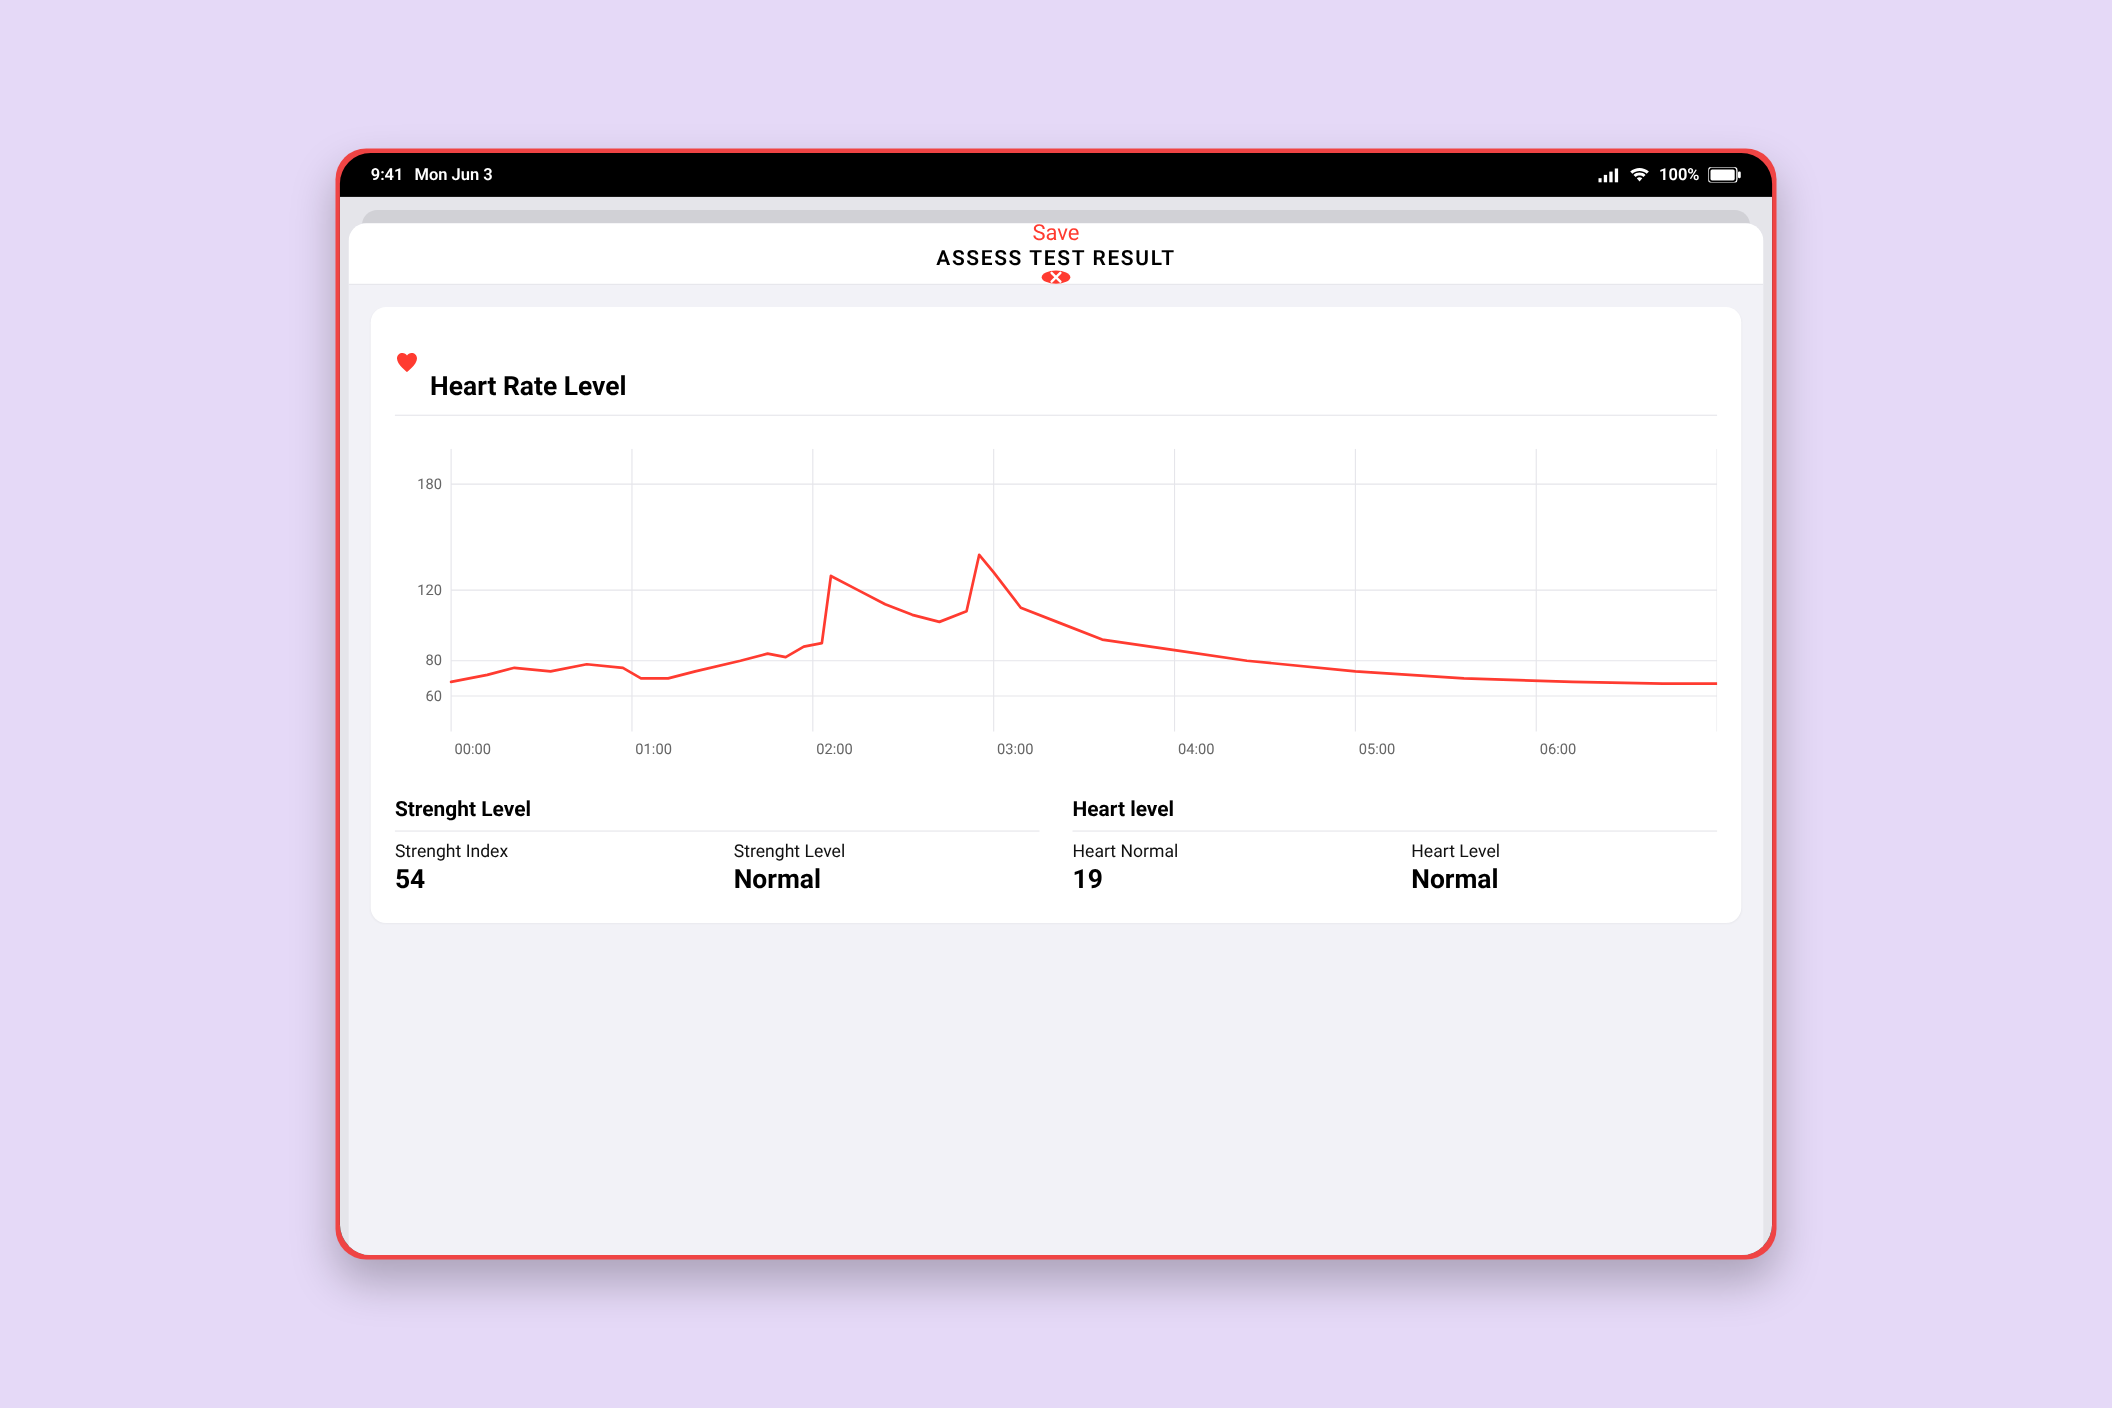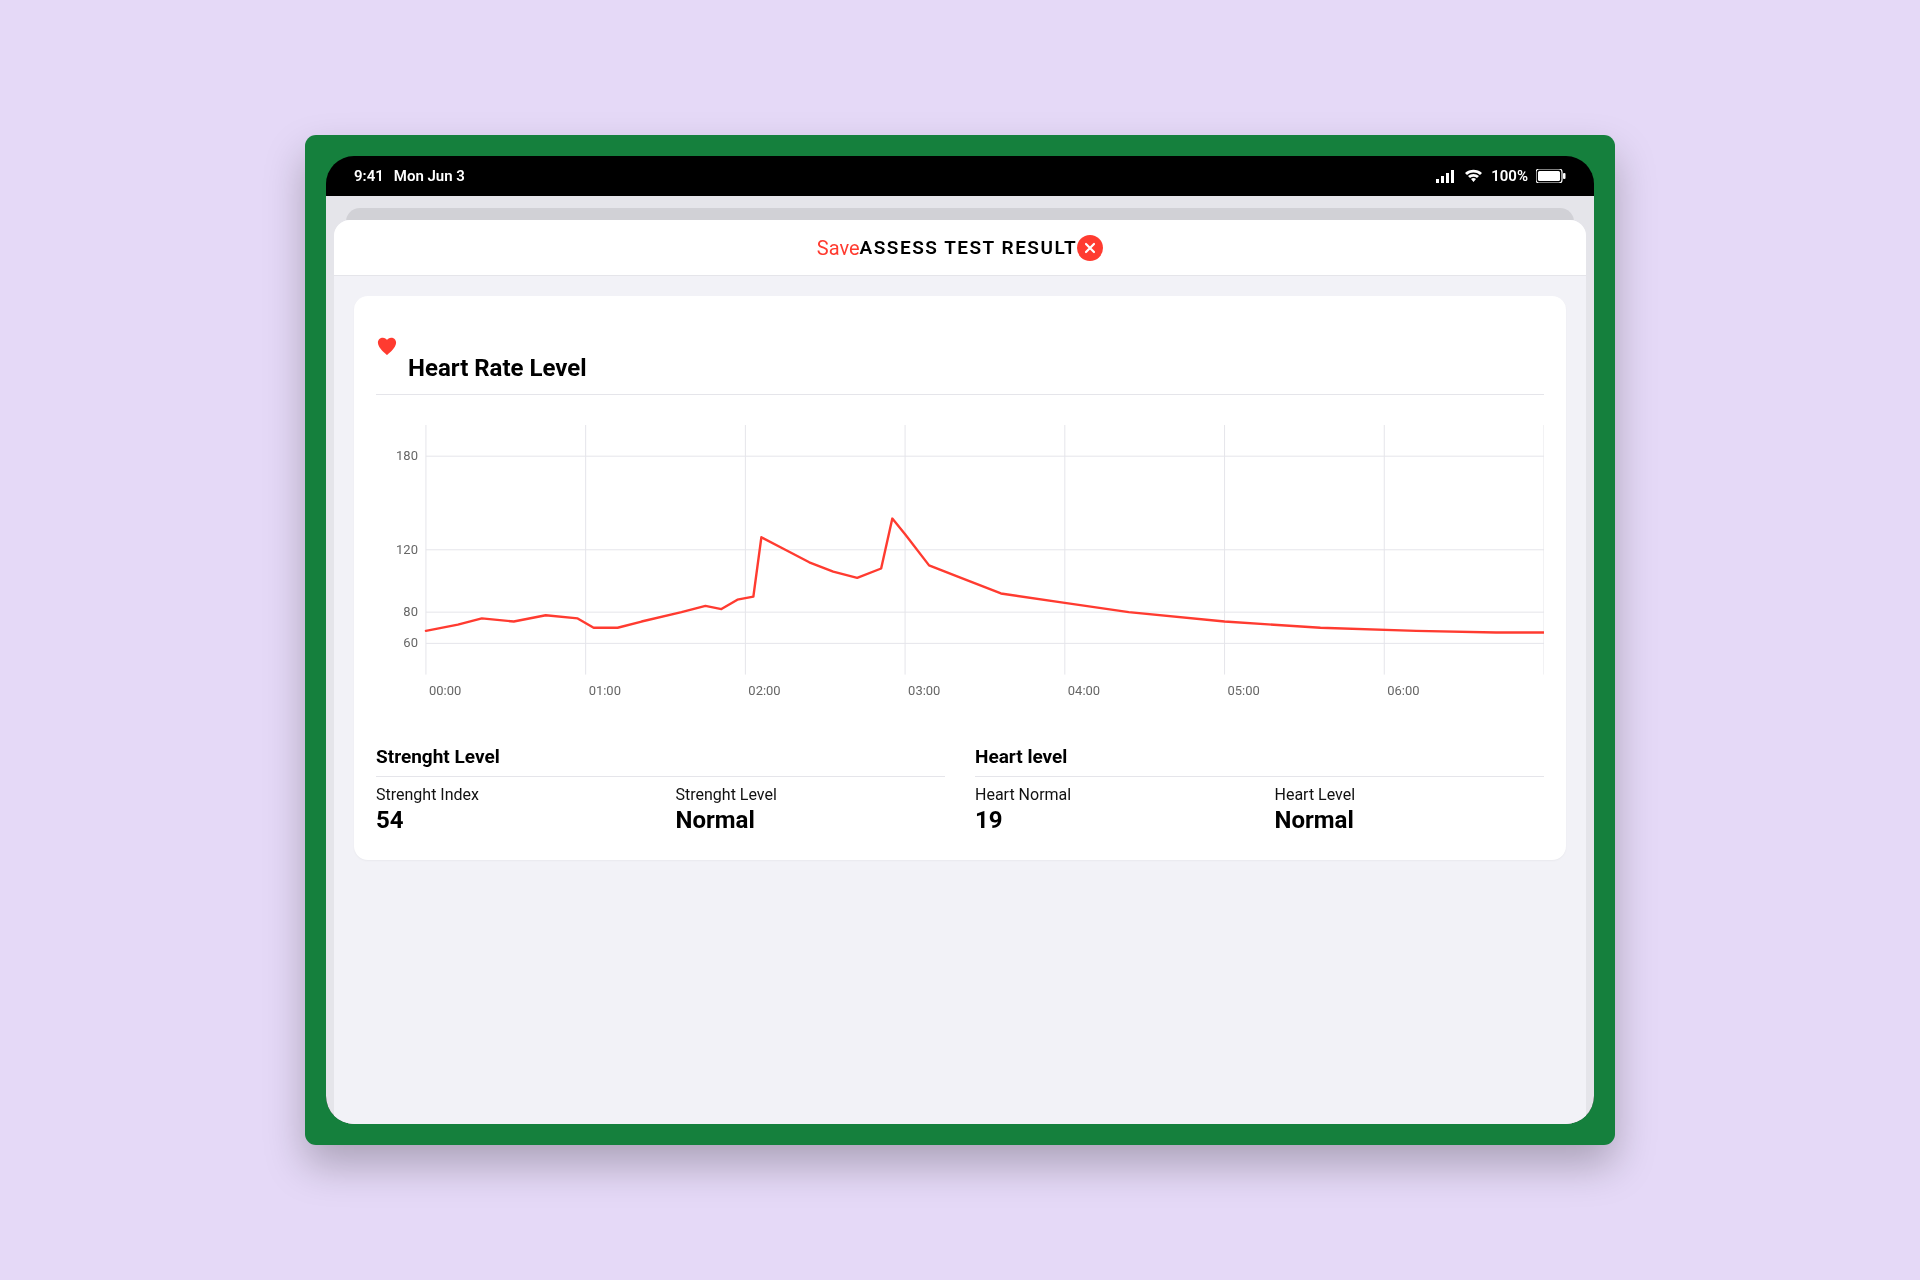--- a/index.html
+++ b/index.html
@@ -8,23 +8,23 @@
     background: #e5d9f7;
     width: 1920px;
     height: 1280px;
     display: flex;
     align-items: center;
     justify-content: center;
   }
   .tablet-frame {
     width: 1310px;
     height: 1010px;
-    background: #15803d;
-    border-radius: 11px;
-    padding: 21px;
+    background: #ef4444;
+    border-radius: 28px;
+    padding: 4px;
     box-shadow: 0 20px 40px rgba(0,0,0,0.25);
   }
   .tablet-inner {
     width: 100%;
     height: 100%;
     background: #000;
     border-radius: 28px;
     overflow: hidden;
     position: relative;
   }
@@ -62,23 +62,24 @@
     border-radius: 16px 16px 0 0;
     overflow: hidden;
     display: flex;
     flex-direction: column;
   }
   .sheet-header {
     background: #fff;
     height: 56px;
     display: flex;
     align-items: center;
-    justify-content: center;
+    justify-content: flex-end;
     padding: 0 20px;
     border-bottom: 1px solid #e5e5ea;
+    flex-direction: column;
   }
   .save-btn {
     color: #ff3b30;
     font-size: 20px;
     font-weight: 400;
     cursor: pointer;
   }
   .sheet-title {
     font-size: 19px;
     font-weight: 600;
@@ -120,21 +121,21 @@
     text-align: right;
     color: #8e8e93;
     font-size: 15px;
     margin-top: 6px;
     padding-right: 4px;
   }
   .metrics {
     display: grid;
     grid-template-columns: 1fr 1fr;
     gap: 30px;
-    margin-top: 40px;
+    margin-top: 28px;
   }
   .metric-group-title {
     font-size: 19px;
     font-weight: 700;
     border-bottom: 1px solid #e5e5ea;
     padding-bottom: 8px;
     margin-bottom: 8px;
   }
   .metric-cols {
     display: grid;

